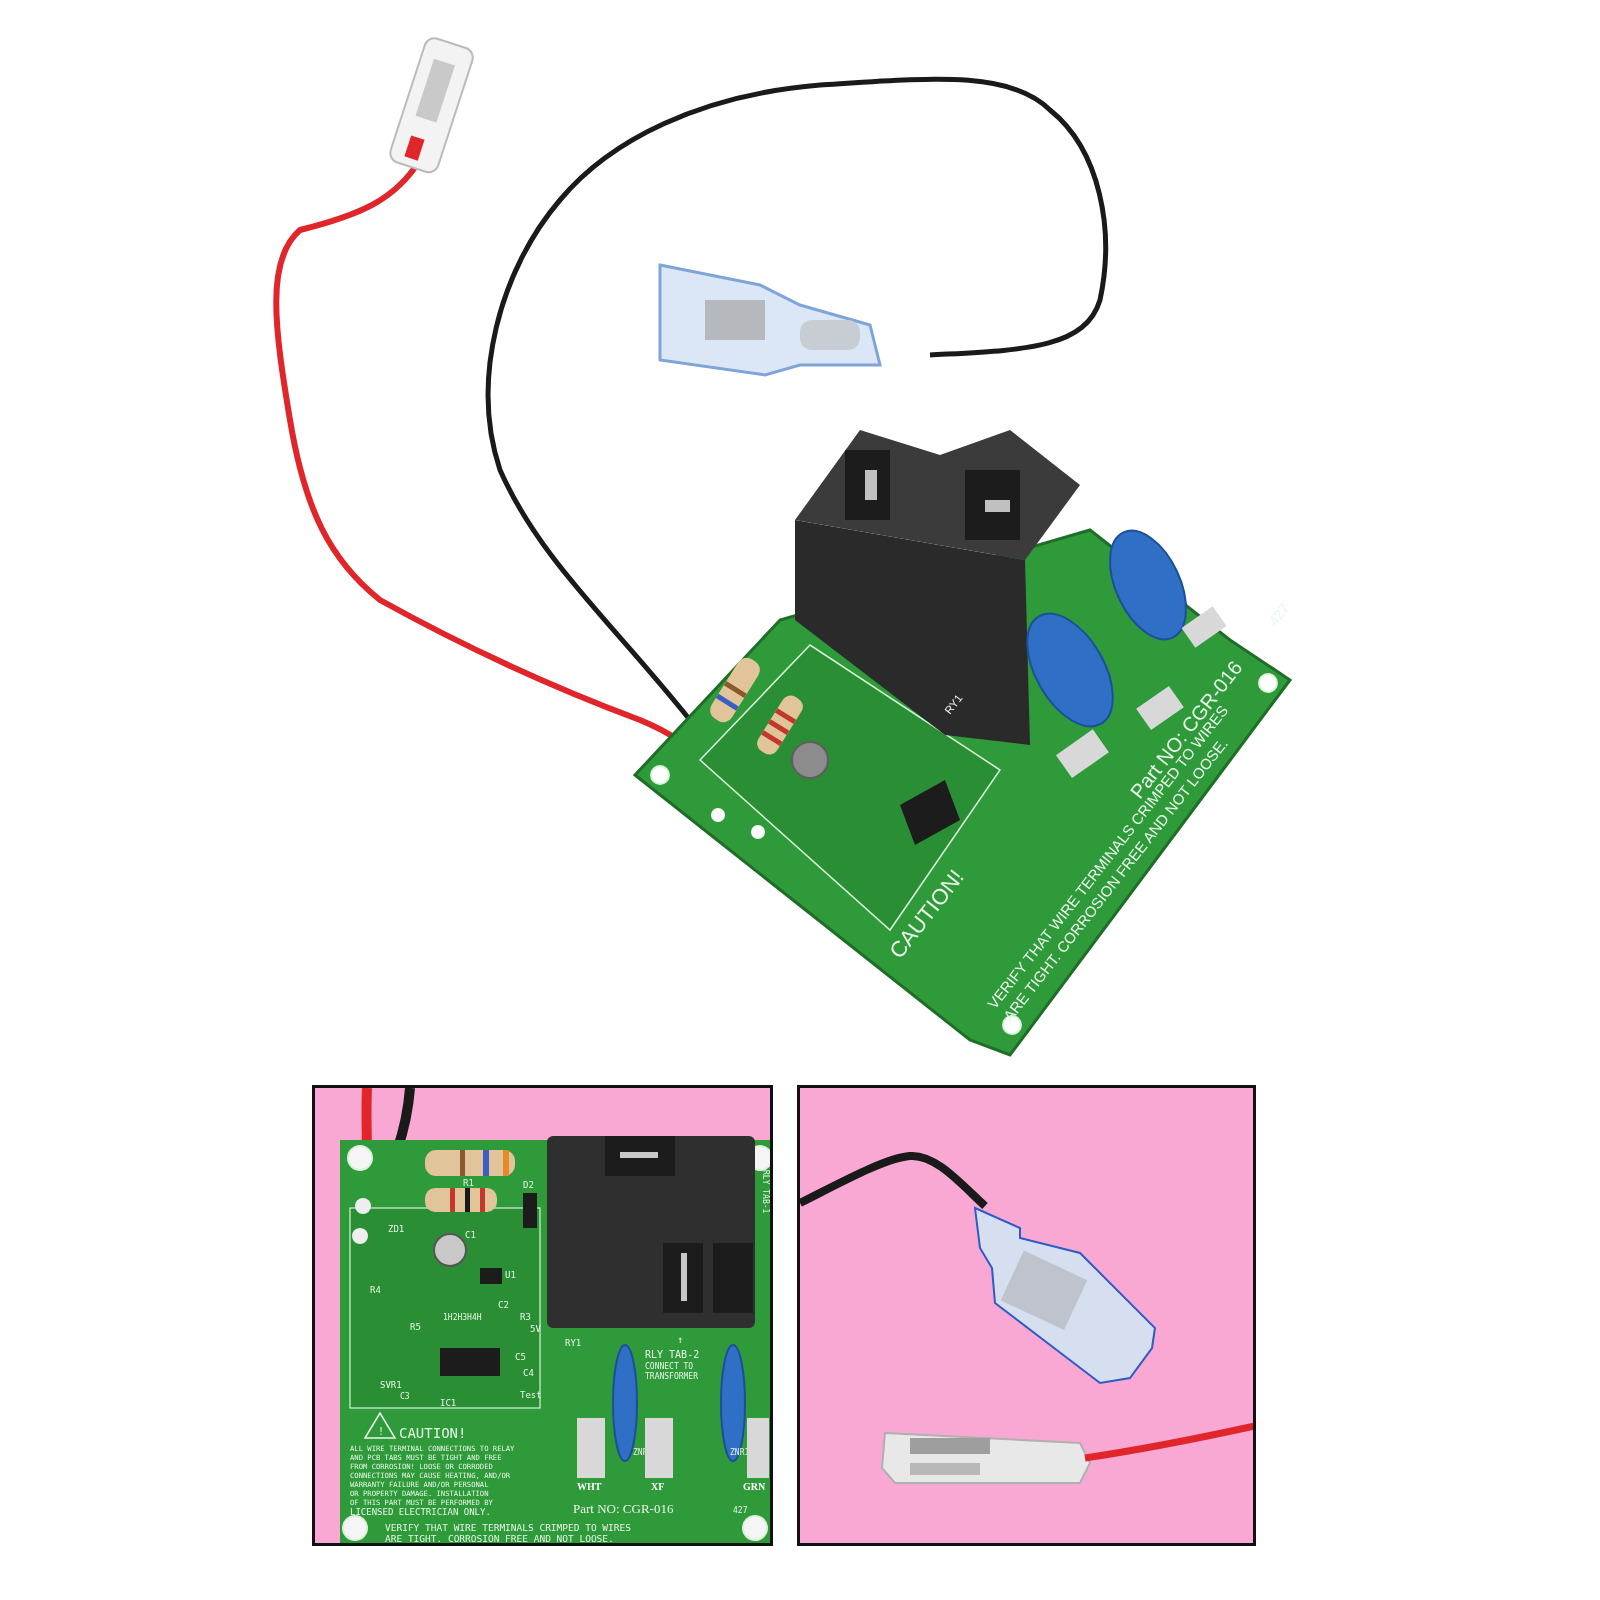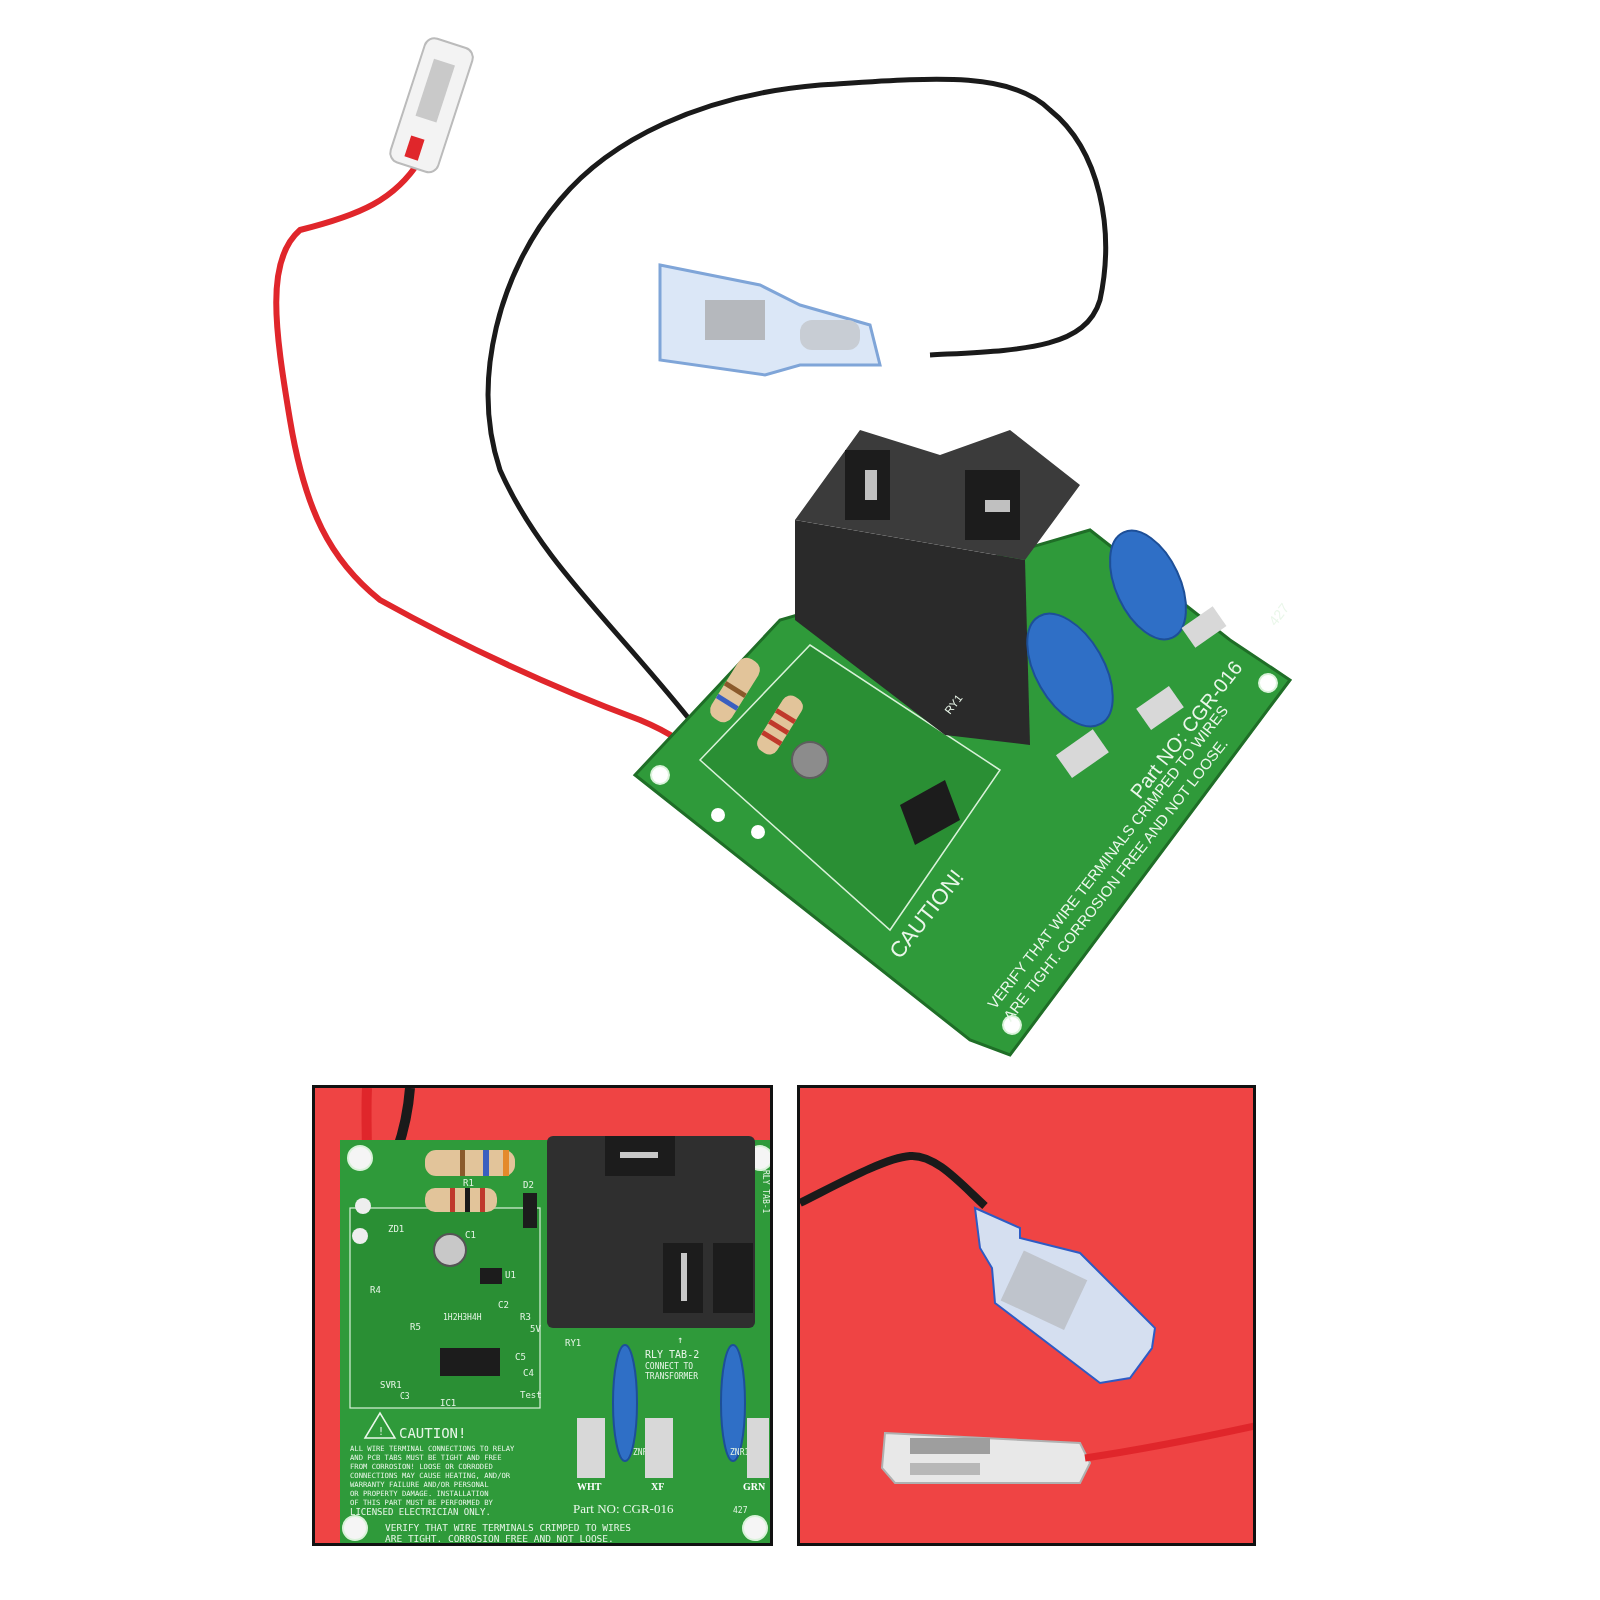--- a/index.html
+++ b/index.html
@@ -1,21 +1,21 @@
 <!DOCTYPE html>
 <html><head>
 <meta charset="utf-8">
 <style>
   html, body { margin:0; padding:0; background:#ffffff; }
   body { width:1600px; height:1600px; position:relative; overflow:hidden; font-family:"DejaVu Sans", sans-serif; }
   .abs { position:absolute; }
   
   #hero { left:0; top:0; width:1600px; height:1080px; }
   
-  .inset { position:absolute; top:1085px; height:461px; border:3px solid #111; background:#ef4444; overflow:hidden; box-sizing:border-box; }
+  .inset { position:absolute; top:1085px; height:461px; border:3px solid #111; background:#f9a8d4; overflow:hidden; box-sizing:border-box; }
   #inset-board { left:312px; width:461px; }
   #inset-conn { left:797px; width:459px; }
   .pcb-text { font-family:"DejaVu Sans Mono", monospace; fill:#e6f5e6; }
   .lbl { font-family:"Liberation Sans", sans-serif; fill:#eaf7ea; }
 </style>
 </head>
 <body>
 
 <div id="hero" class="abs">
 <svg width="1600" height="1080" viewBox="0 0 1600 1080">

